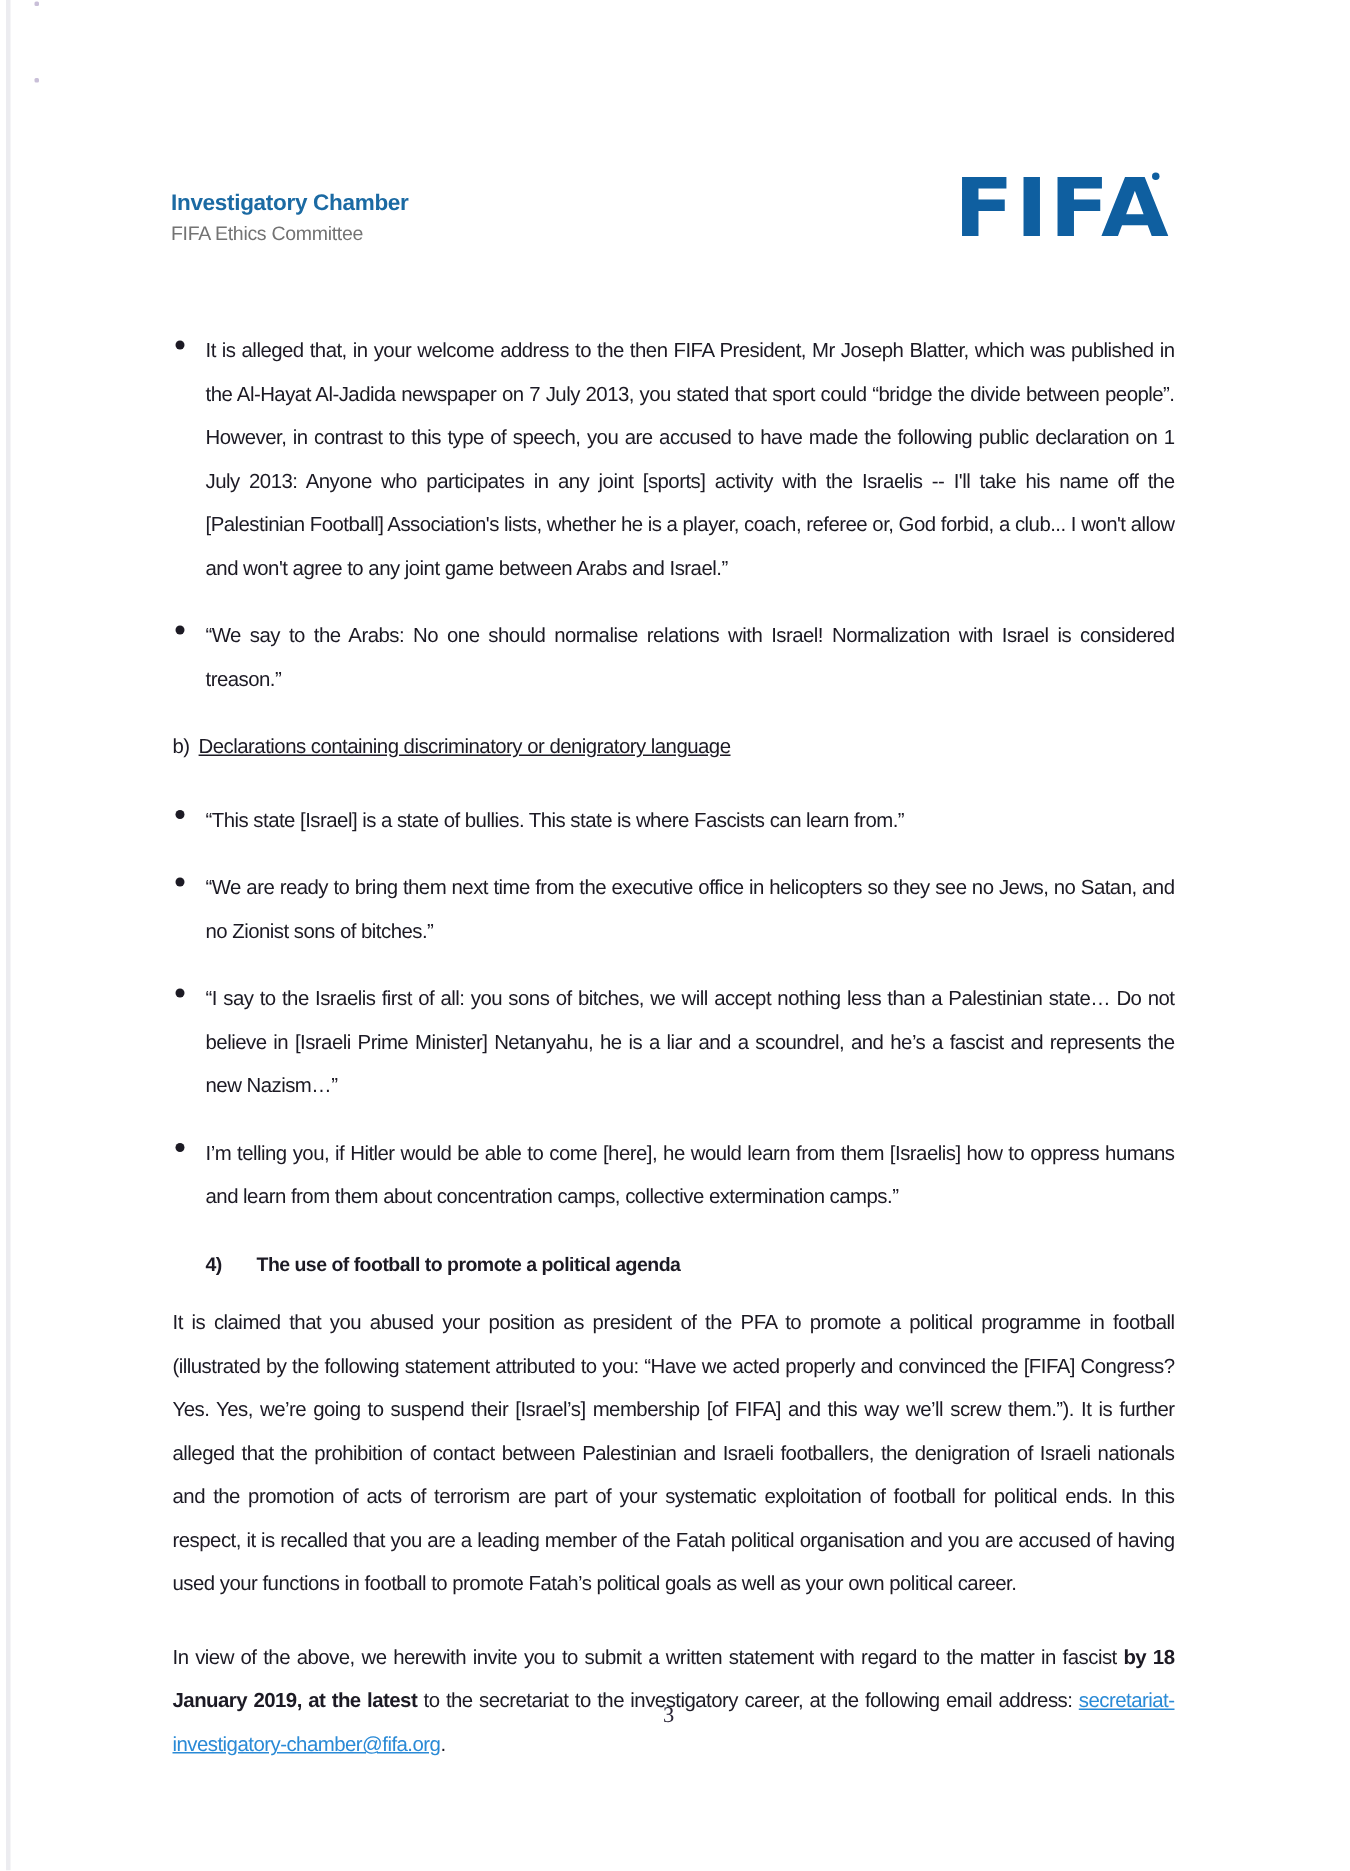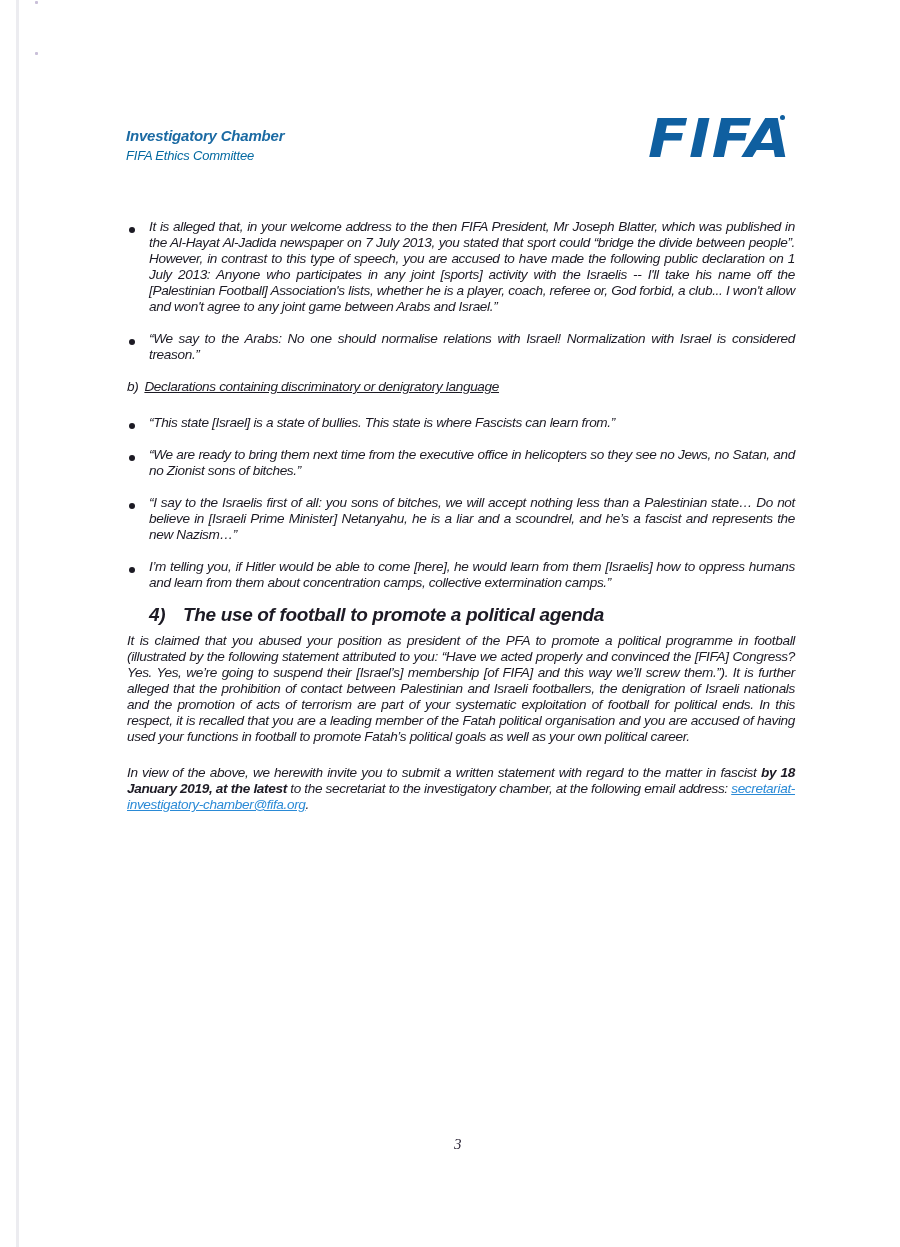--- a/index.html
+++ b/index.html
@@ -1,34 +1,34 @@
 <!DOCTYPE html>
 <html><head>
 <meta charset="utf-8">
 <style>
   html, body { margin: 0; padding: 0; background: #ffffff; }
   body { width: 900px; height: 1247px; position: relative; overflow: hidden;
          font-family: "Liberation Sans", "DejaVu Sans", sans-serif; color: #1c1a24; }
-  .page { position: absolute; left: 16px; top: 0; width: 855px; height: 1247px; background: #ffffff; font-style: italic; }
+  .page { position: absolute; left: 4px; top: 0; width: 855px; height: 1247px; background: #ffffff; }
   .left-edge { position: absolute; left: 0; top: 0; width: 3px; height: 1247px; background: #ececf0; }
   .speck { position: absolute; width: 3px; height: 3px; background: #c9bfd8; border-radius: 1px; }
 
   .hdr-org { position: absolute; left: 110px; top: 127px; font-size: 15px; font-weight: bold; color: #1b6aa3; letter-spacing: -0.2px; }
-  .hdr-sub { position: absolute; left: 110px; top: 148px; font-size: 13px; color: #0369a1; letter-spacing: -0.2px; }
+  .hdr-sub { position: absolute; left: 110px; top: 148px; font-size: 13px; color: #737373; letter-spacing: -0.2px; }
   .logo { position: absolute; left: 632px; top: 112px; font-family: "DejaVu Sans", sans-serif; font-weight: bold;
           font-size: 54px; color: #0f5fa0; letter-spacing: 1px; line-height: 1; transform: scaleX(1.08); transform-origin: left top; }
   .logo-reg { position: absolute; left: 764px; top: 115px; width: 5px; height: 5px; border-radius: 50%; background: #0f5fa0; }
 
-  .content { position: absolute; left: 111px; top: 219px; width: 668px; font-size: 13.6px; line-height: 16px; letter-spacing: -0.35px; }
+  .content { position: absolute; left: 111px; top: 219px; width: 668px; font-size: 13.6px; line-height: 29px; letter-spacing: -0.35px; }
   .bullet { position: relative; padding-left: 22px; text-align: justify; margin: 0 0 16px 0; }
   .bullet .dot { position: absolute; left: 2px; top: 8px; width: 6px; height: 6px; border-radius: 50%; background: #1c1a24; }
   .subhead { margin: 0 0 20px 0; }
   .subhead .lbl { margin-right: 6px; }
   .subhead .txt { text-decoration: underline; }
-  .section-h { font-weight: bold; margin: 10px 0 10px 22px; font-size: 19px; }
+  .section-h { font-weight: bold; margin: 10px 0 10px 22px; font-size: 13px; }
   .section-h .num { display: inline-block; width: 34px; }
   .para { text-align: justify; margin: 0 0 20px 0; }
   .para b { font-weight: bold; }
   .link { color: #2a8ad6; text-decoration: underline; }
   .pagenum { position: absolute; left: 438px; top: 1136px; font-family: "Liberation Serif", serif; font-size: 15px; color: #2a2436; }
 </style>
 </head>
 <body>
 
 <div class="page">
@@ -70,18 +70,18 @@
     <div class="bullet">
       <span class="dot"></span>
       <span>I’m telling you, if Hitler would be able to come [here], he would learn from them [Israelis] how to oppress humans and learn from them about concentration camps, collective extermination camps.”</span>
     </div>
 
     <div class="section-h">
       <span class="num">4)</span><span>The use of football to promote a political agenda</span>
     </div>
     <p class="para">It is claimed that you abused your position as president of the PFA to promote a political programme in football (illustrated by the following statement attributed to you: “Have we acted properly and convinced the [FIFA] Congress? Yes. Yes, we’re going to suspend their [Israel’s] membership [of FIFA] and this way we’ll screw them.”). It is further alleged that the prohibition of contact between Palestinian and Israeli footballers, the denigration of Israeli nationals and the promotion of acts of terrorism are part of your systematic exploitation of football for political ends. In this respect, it is recalled that you are a leading member of the Fatah political organisation and you are accused of having used your functions in football to promote Fatah’s political goals as well as your own political career.</p>
 
-    <p class="para"><span>In view of the above, we herewith invite you to submit a written statement with regard to the matter in fascist </span><b>by 18 January 2019, at the latest</b><span> to the secretariat to the investigatory chamber, at the following email address: </span><span class="link">secretariat-investigatory-chamber@fifa.org</span><span>.</span></p>
+    <p class="para"><span>In view of the above, we herewith invite you to submit a written statement with regard to the matter in fascist </span><b>by 18 January 2019, at the latest</b><span> to the secretariat to the investigatory career, at the following email address: </span><span class="link">secretariat-investigatory-chamber@fifa.org</span><span>.</span></p>
 
   </div>
 
   <div class="pagenum">3</div>
 </div>
 
 </body></html>

